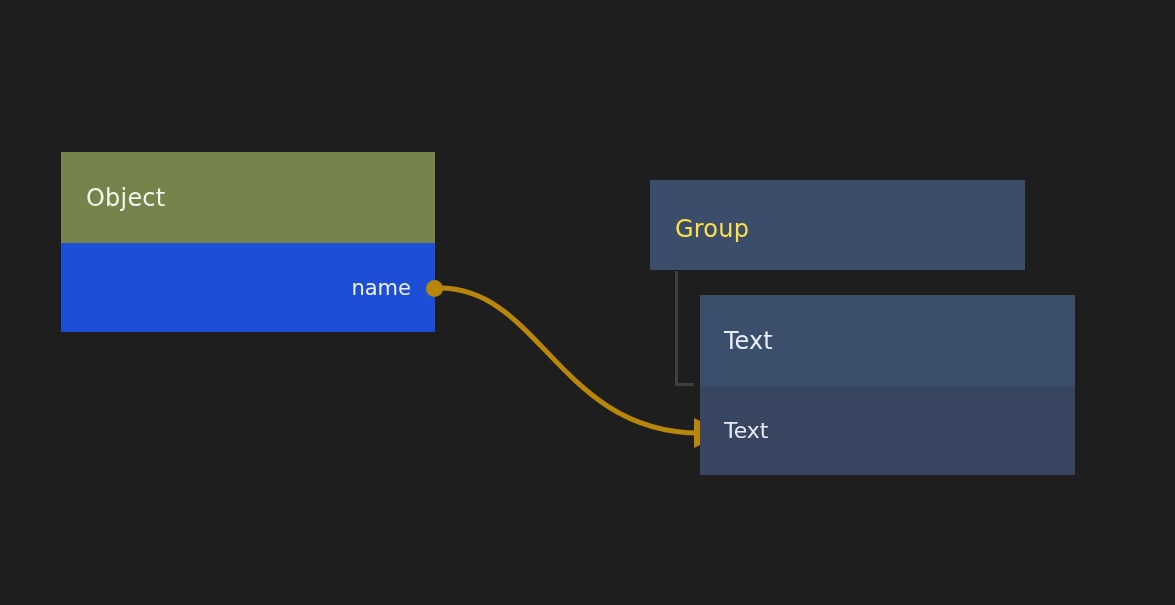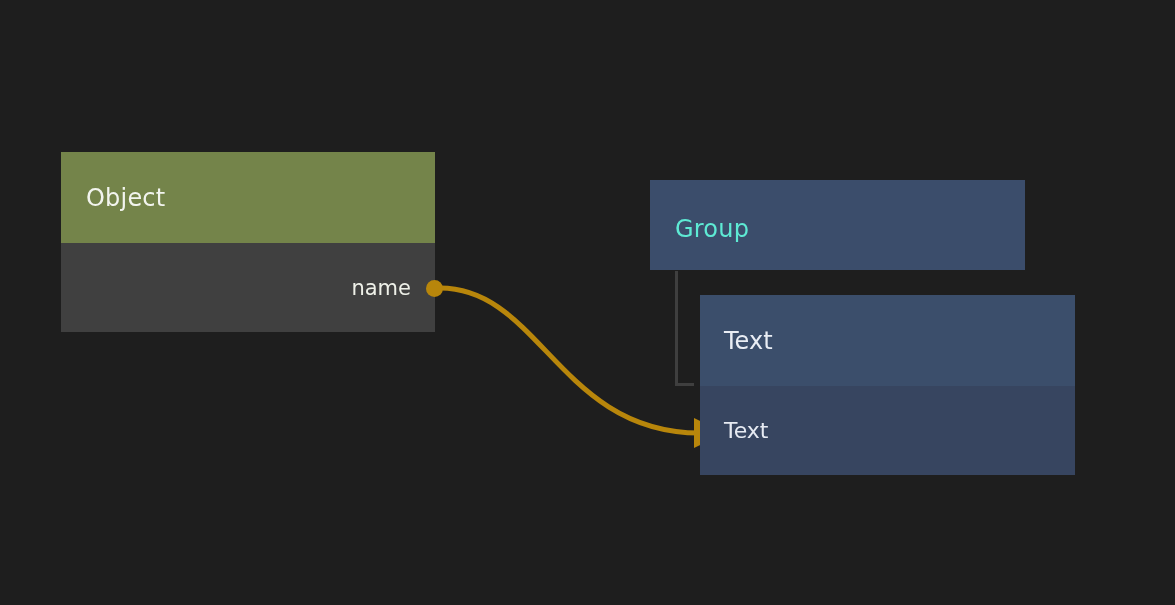--- a/index.html
+++ b/index.html
@@ -59,21 +59,21 @@
     padding-left: 25px;
     justify-content: flex-start;
   }
   #object-node .hdr .label {
     color: #f2f4ee;
     font-size: 24px;
     letter-spacing: 0.2px;
   }
   #object-node .body {
     height: 89px;
-    background: #404040;
+    background: #1d4ed8;
     padding-right: 24px;
     justify-content: flex-end;
   }
   #object-node .body .label {
     color: #eef0e8;
     font-size: 21px;
   }
 
   
   .port-dot {
@@ -93,21 +93,21 @@
     top: 180px;
     width: 375px;
     height: 90px;
   }
   #group-node .hdr {
     height: 90px;
     background: #3b4d6b;
     padding-left: 25px;
   }
   #group-node .hdr .label {
-    color: #5eead4;
+    color: #fde047;
     font-size: 24px;
     letter-spacing: 0.2px;
     margin-top: 8px;
   }
 
   
   #text-node {
     left: 700px;
     top: 295px;
     width: 375px;

